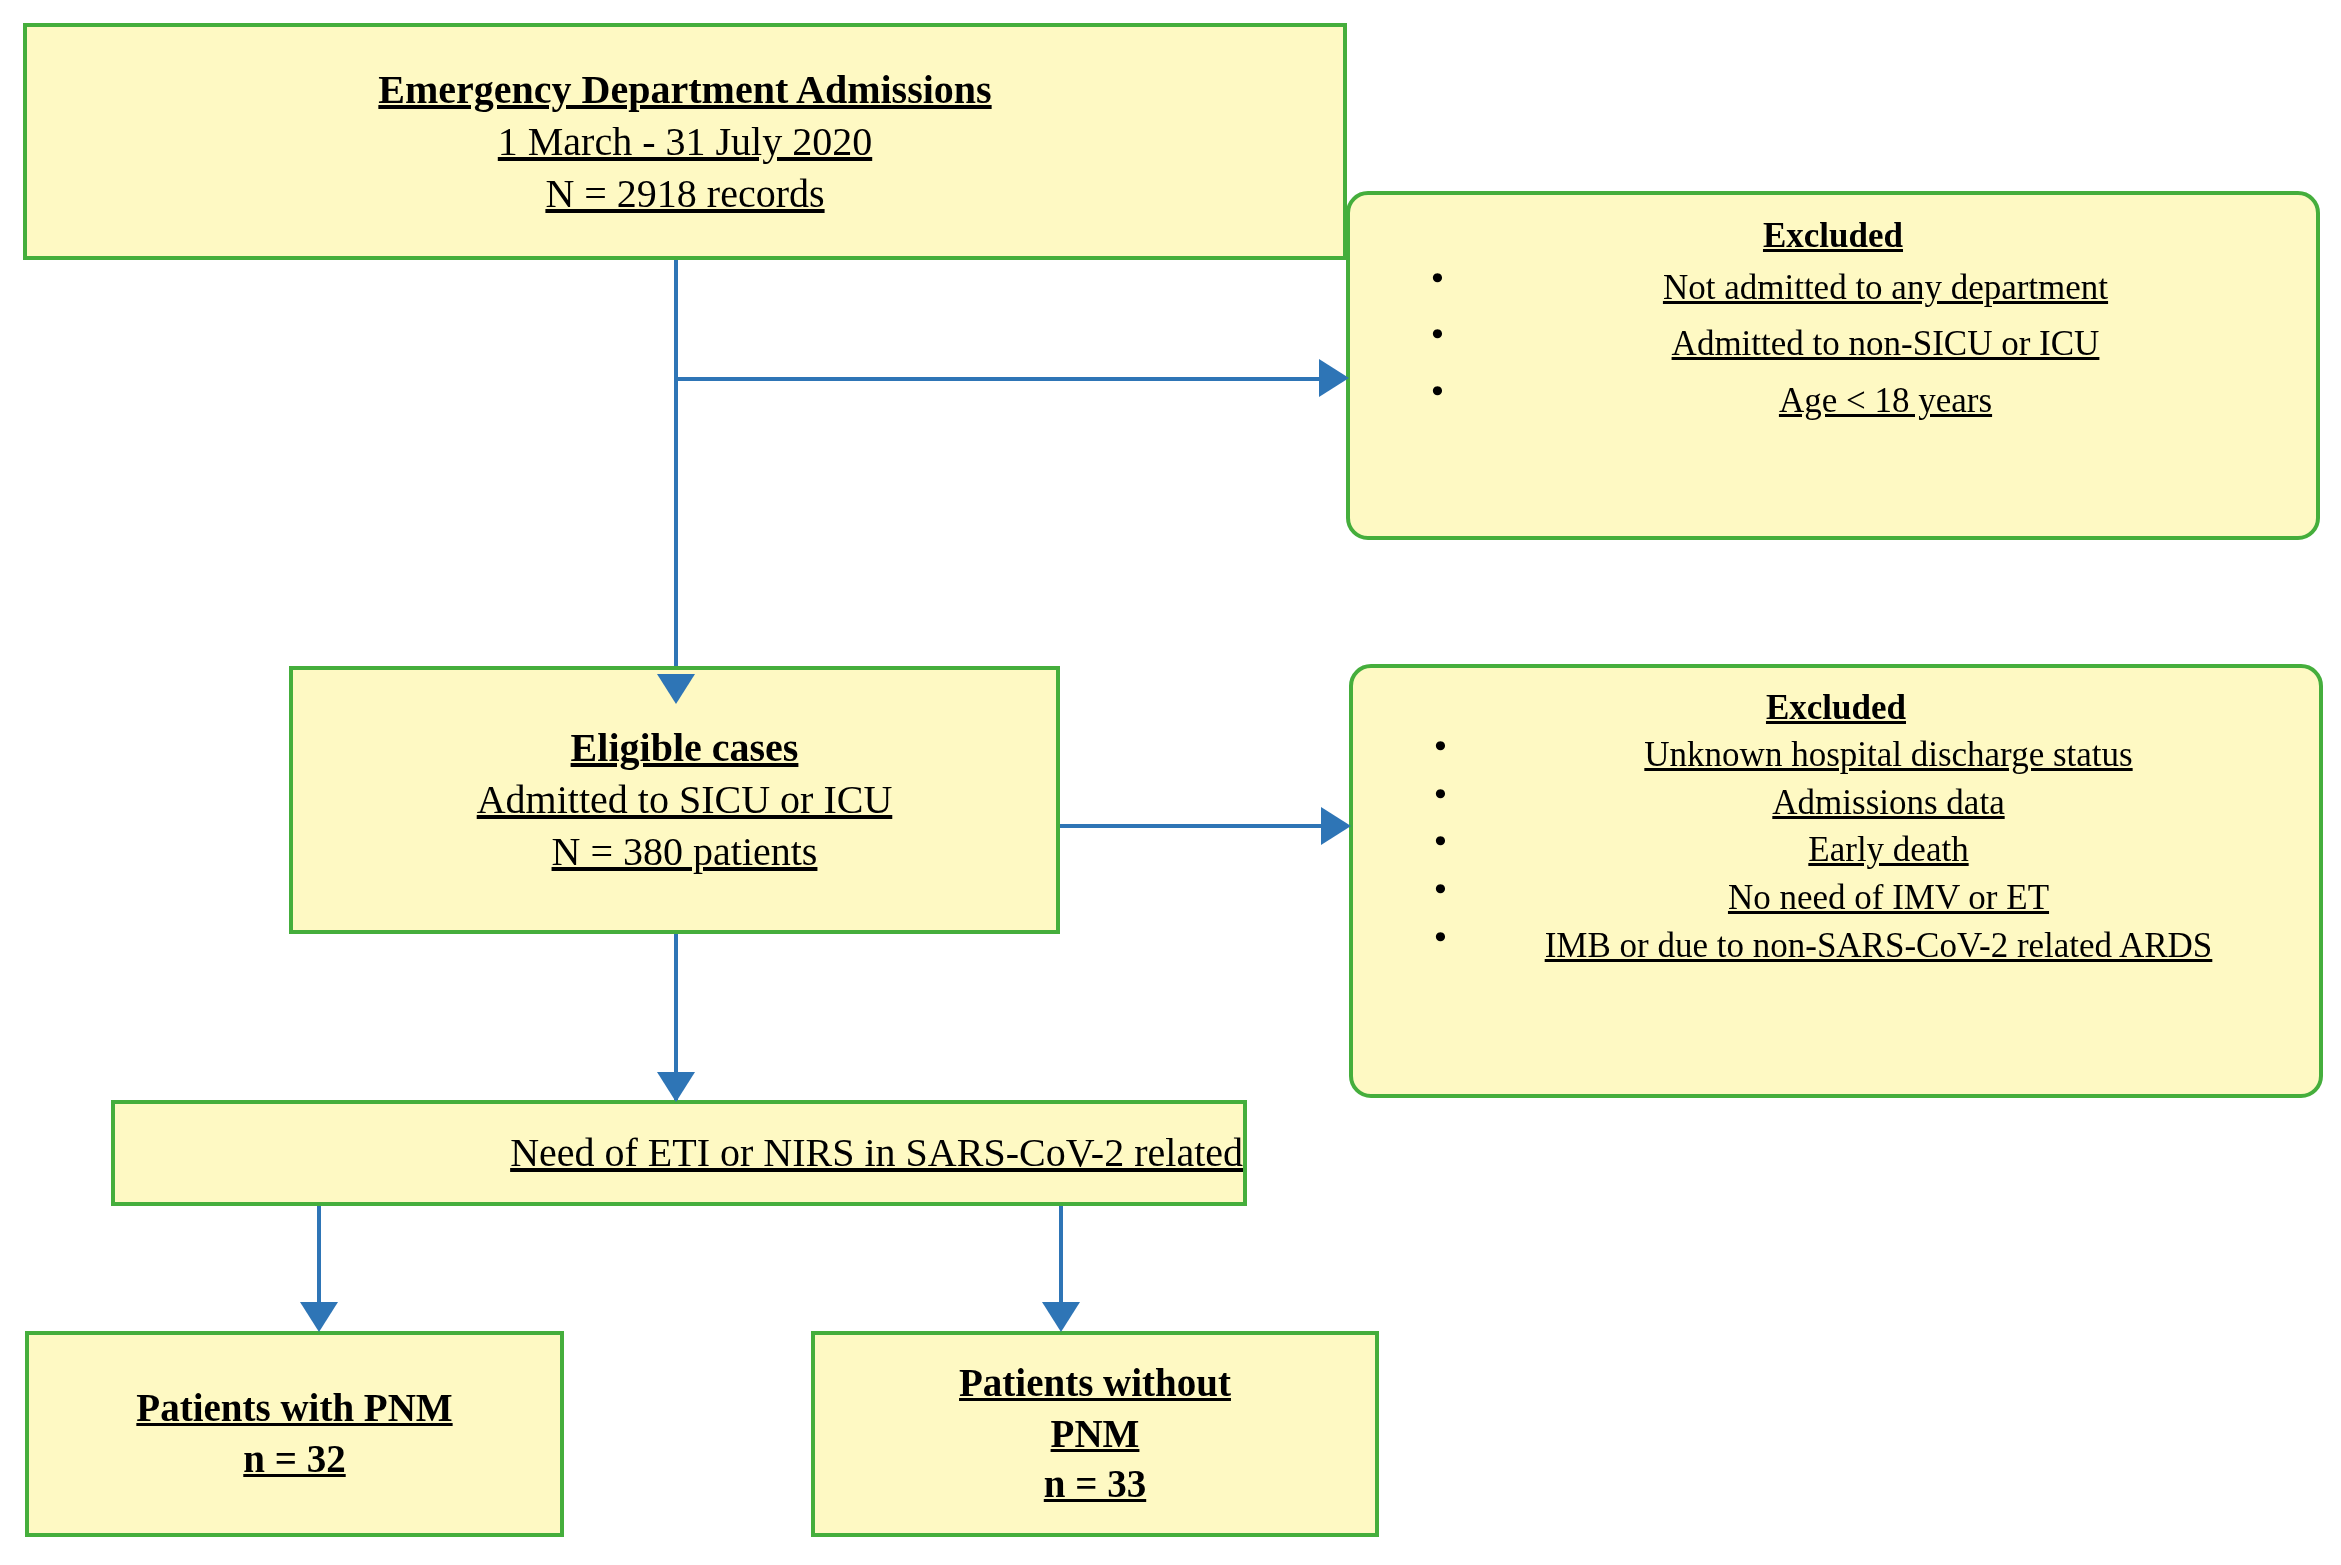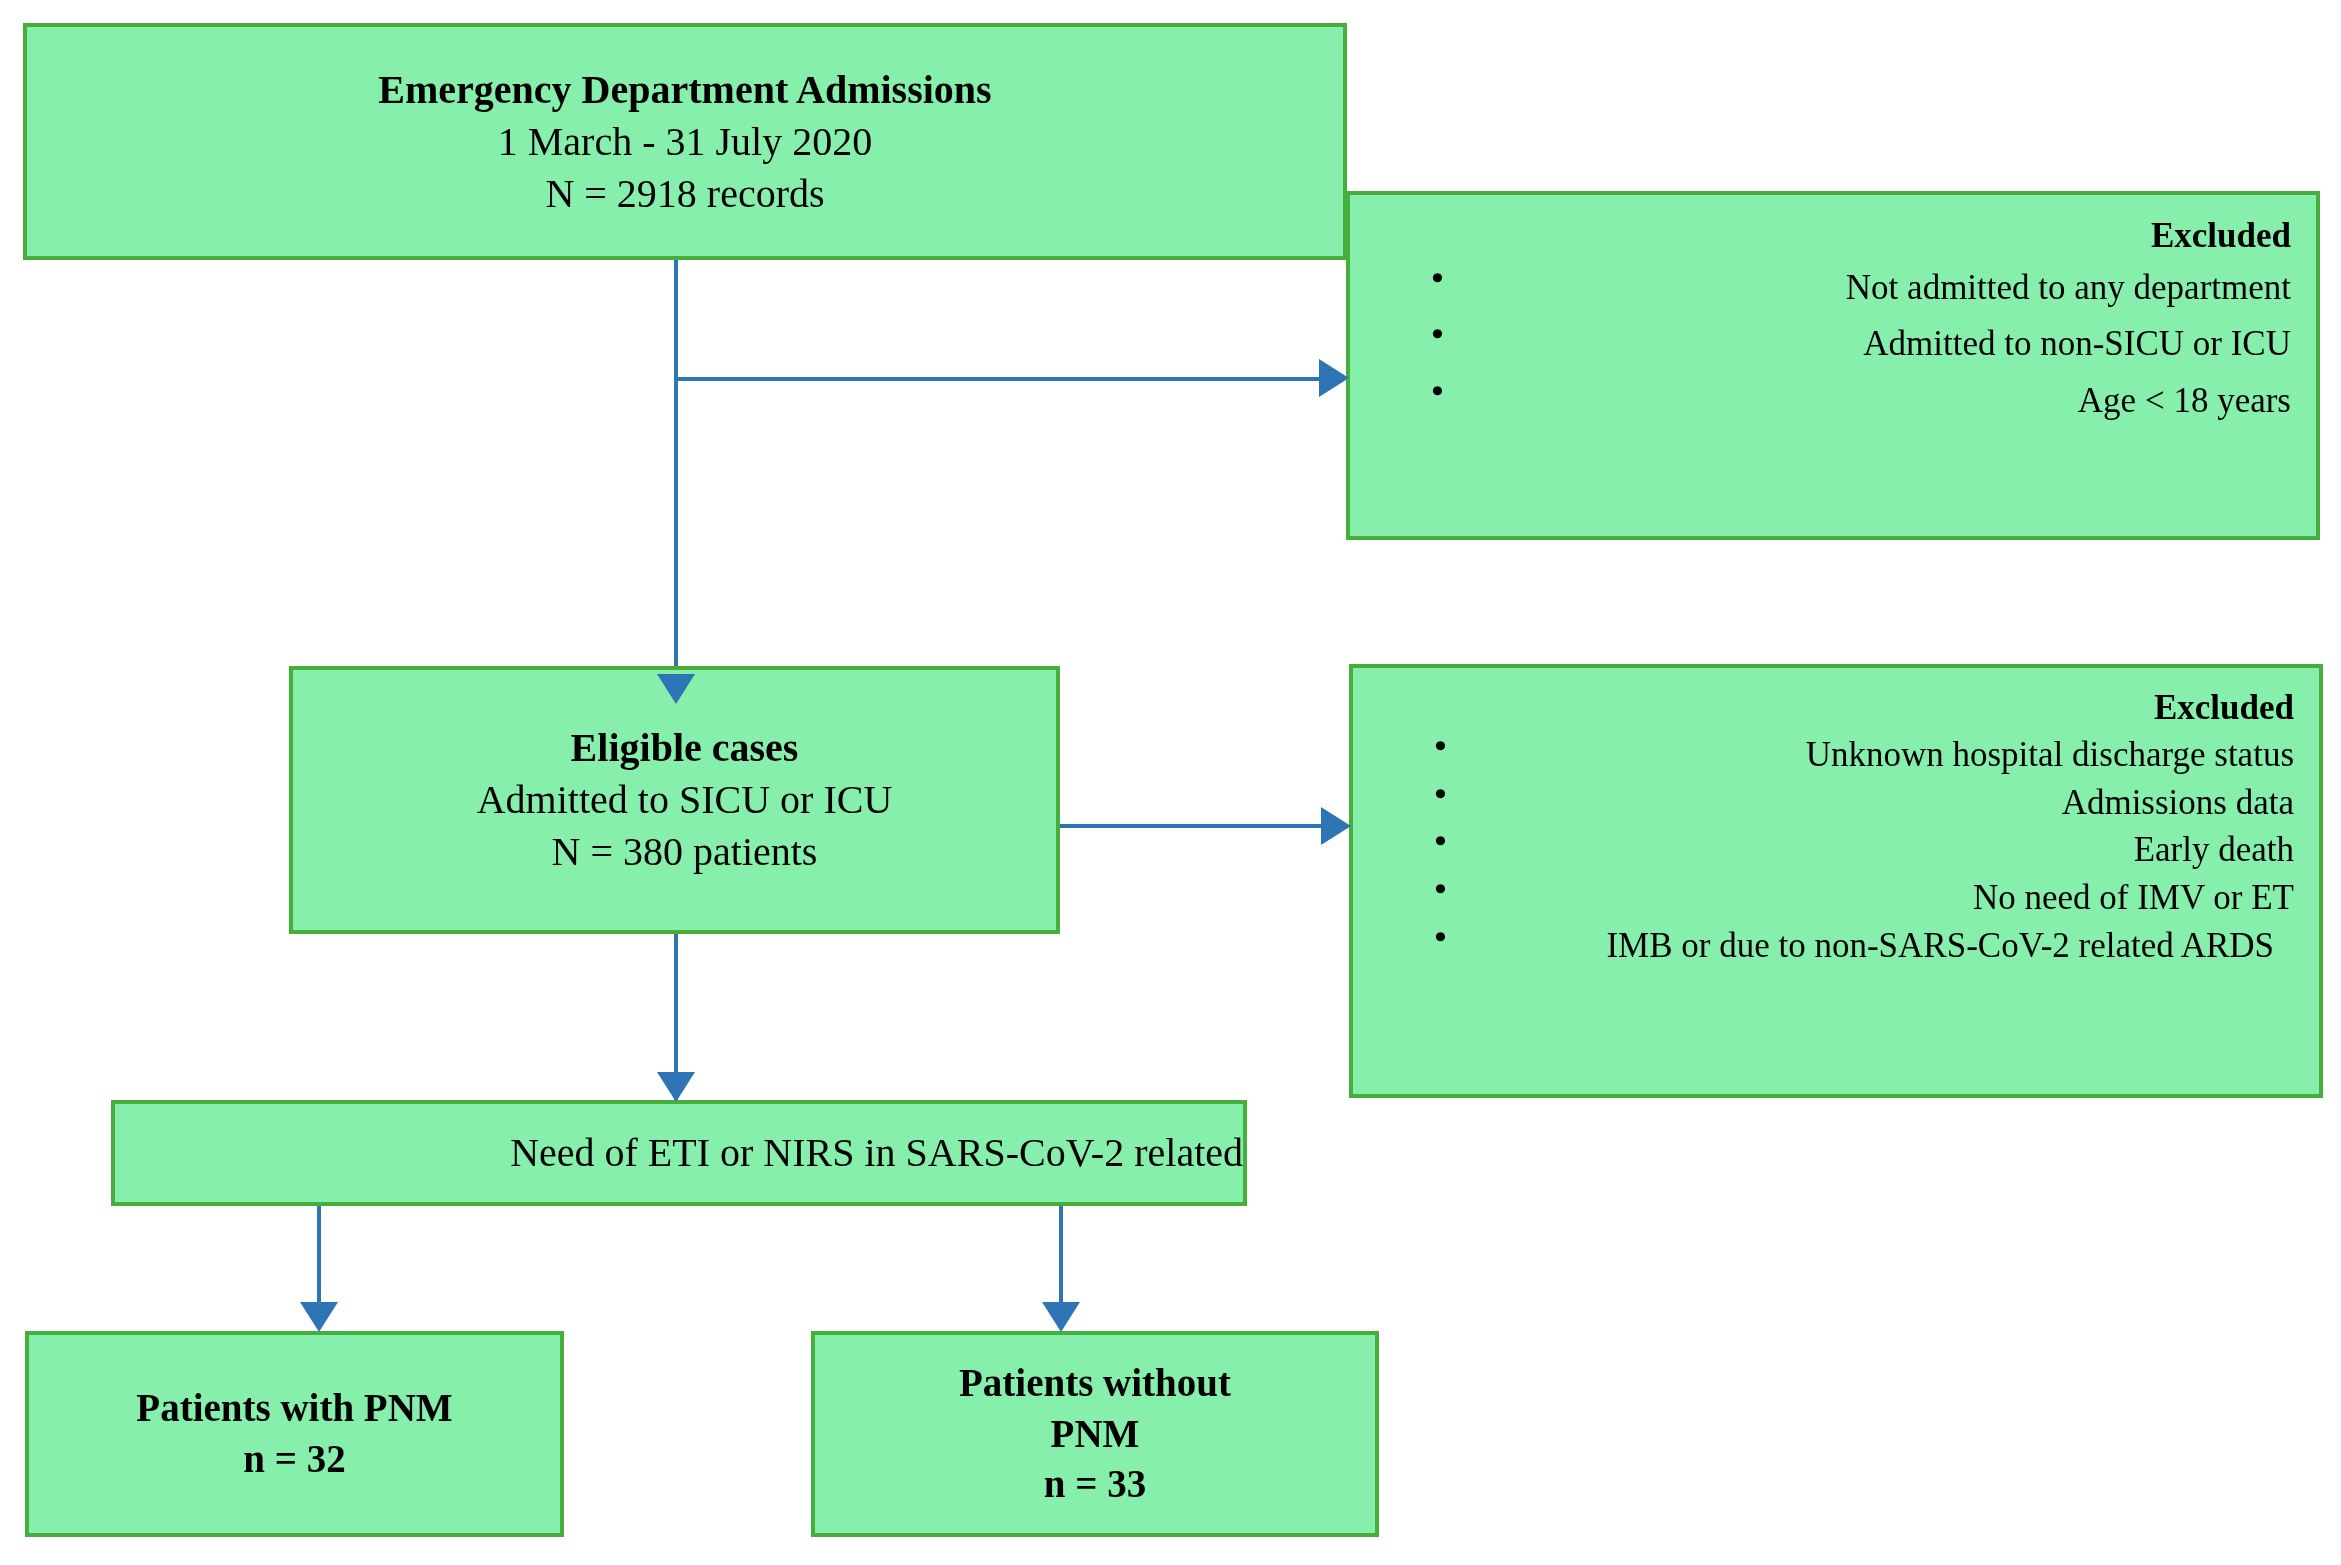--- a/index.html
+++ b/index.html
@@ -16,33 +16,35 @@
     font-family: "Liberation Serif", "DejaVu Serif", serif;
     color: #000000;
     overflow: hidden;
   }
 
   
   .box {
     position: absolute;
     box-sizing: border-box;
     border: 4.1px solid #45AE3C;
-    background: #86efac;
+    background: #fef9c3;
     z-index: 3;
+    text-decoration: underline;
   }
   .box-center {
     display: flex;
     flex-direction: column;
     align-items: center;
     justify-content: center;
     text-align: center;
   }
   .box-left {
     display: block;
-    text-align: right;
+    text-align: center;
+    border-radius: 22px;
   }
 
   .line { line-height: 1.30; white-space: nowrap; }
 
   
   #box-admissions {
     left: 23px; top: 23px; width: 1324px; height: 237px;
   }
   #box-admissions .t1 { font-size: 40px; font-weight: bold; }
   #box-admissions .t2 { font-size: 40px; }

